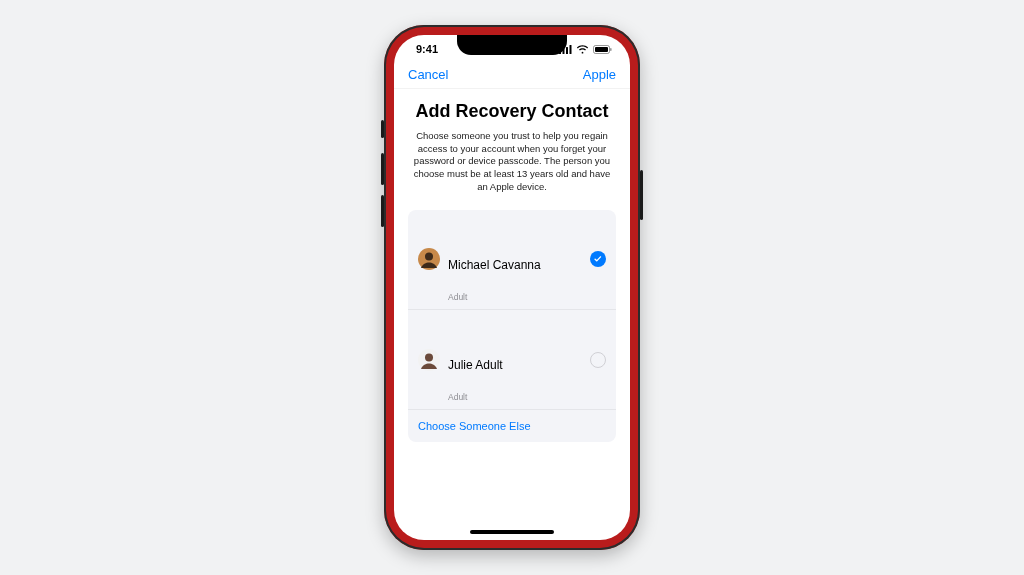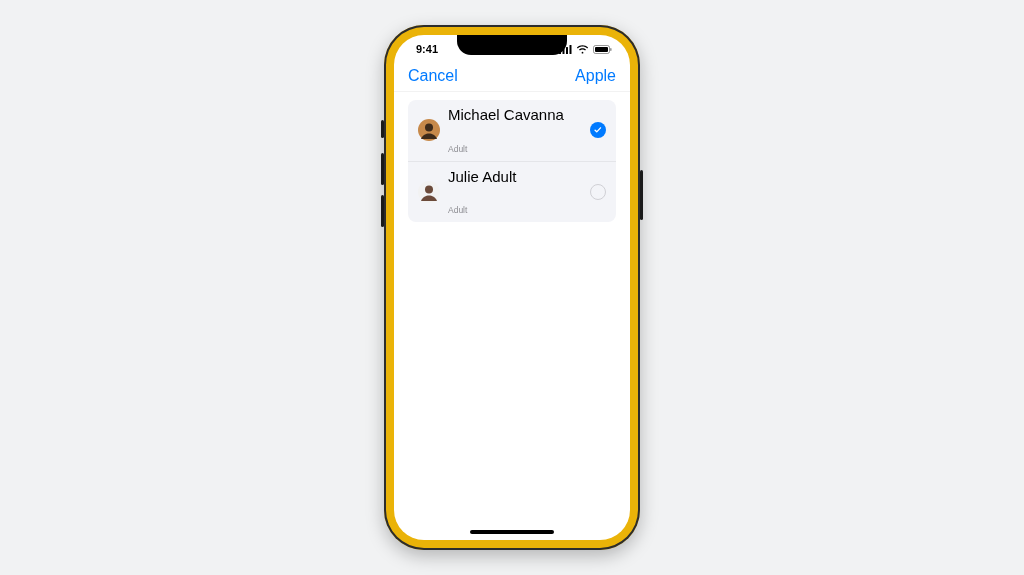--- a/index.html
+++ b/index.html
@@ -10,21 +10,21 @@
     font-family: -apple-system, "Helvetica Neue", Helvetica, Arial, sans-serif;
     display: flex;
     align-items: center;
     justify-content: center;
     overflow: hidden;
   }
   .phone {
     position: relative;
     width: 256px;
     height: 525px;
-    background: #eab308;
+    background: #b91c1c;
     border-radius: 40px;
     box-shadow: 0 6px 18px rgba(0,0,0,.25), inset 0 0 0 2px #2c2c2c;
     padding: 10px;
   }
   .side-btn {
     position: absolute;
     background: #1a1a1a;
     border-radius: 2px;
   }
   .side-btn.mute  { left: -3px; top: 95px;  width: 3px; height: 18px; }
@@ -64,21 +64,21 @@
     position: relative;
     z-index: 6;
   }
   .status-icons { display: flex; align-items: center; gap: 4px; }
   .icon-signal, .icon-wifi, .icon-battery { display: inline-flex; align-items: center; }
 
   .nav {
     display: flex;
     justify-content: space-between;
     padding: 4px 14px 6px;
-    font-size: 16px;
+    font-size: 13px;
     color: #007aff;
     border-bottom: 0.5px solid rgba(0,0,0,0.05);
   }
   .nav span { cursor: pointer; }
 
   .content {
     flex: 1;
     padding: 8px 14px 0;
     overflow: hidden;
   }
@@ -112,21 +112,21 @@
     border-bottom: 0.5px solid rgba(0,0,0,0.06);
     cursor: pointer;
   }
   .row:last-child { border-bottom: none; }
   .avatar {
     width: 22px; height: 22px;
     border-radius: 50%;
     flex-shrink: 0;
   }
   .row-text { flex: 1; min-width: 0; }
-  .row-name { font-size: 15px; font-weight: 500; color: #000; line-height: 1.1; }
+  .row-name { font-size: 12px; font-weight: 500; color: #000; line-height: 1.1; margin-top: 42px; }
   .row-sub  { font-size: 8.5px; color: #8e8e93; margin-top: 20px; }
   .check {
     width: 16px; height: 16px; border-radius: 50%;
     flex-shrink: 0;
     display: flex; align-items: center; justify-content: center;
   }
   .check.on  { background: #007aff; }
   .check.off { border: 1px solid #d0d0d5; }
   .check.on svg { width: 10px; height: 10px; }
   .choose {
@@ -184,20 +184,22 @@
         </span>
       </div>
     </div>
 
     <div class="nav">
       <span>Cancel</span>
       <span>Apple</span>
     </div>
 
     <div class="content">
+      <h1 class="title">Add Recovery Contact</h1>
+      <p class="desc">Choose someone you trust to help you regain access to your account when you forget your password or device passcode. The person you choose must be at least 13 years old and have an Apple device.</p>
 
       <div class="list">
         <div class="row">
           <span class="avatar">
             <svg viewBox="0 0 22 22" width="22" height="22">
                 <circle cx="11" cy="11" r="11" fill="#c7894a"></circle>
                 <circle cx="11" cy="8.5" r="4" fill="#3d2a1a"></circle>
                 <path d="M3 20c1.5-4 5-5.5 8-5.5s6.5 1.5 8 5.5" fill="#3d2a1a"></path>
               </svg>
           </span>
@@ -220,18 +222,19 @@
                 <path d="M3 20c1.5-4 5-5.5 8-5.5s6.5 1.5 8 5.5" fill="#6b4a3a"></path>
               </svg>
           </span>
           <div class="row-text">
             <div class="row-name">Julie Adult</div>
             <div class="row-sub">Adult</div>
           </div>
           <span class="check off"></span>
         </div>
 
+        <div class="choose">Choose Someone Else</div>
       </div>
     </div>
 
     <div class="home-indicator"></div>
   </div>
 </div>
 
 </body></html>

